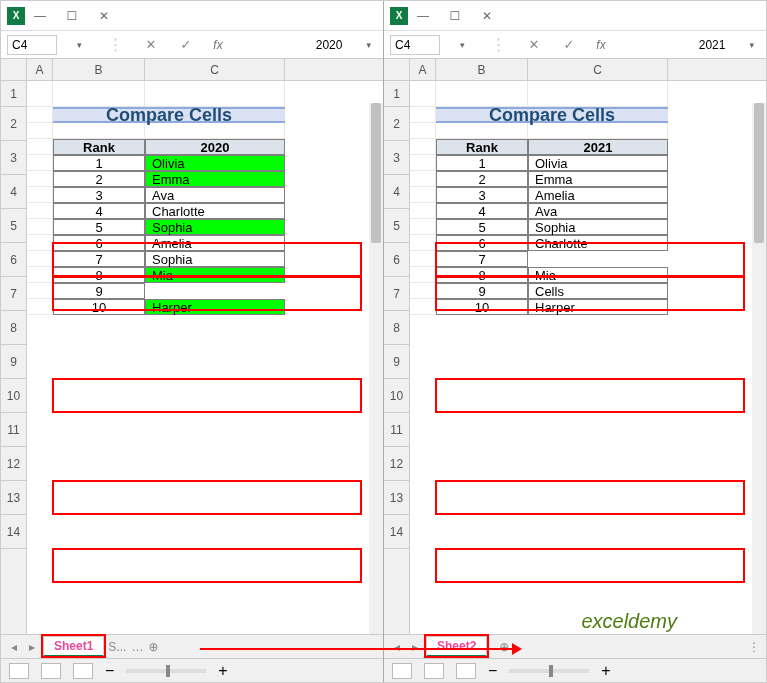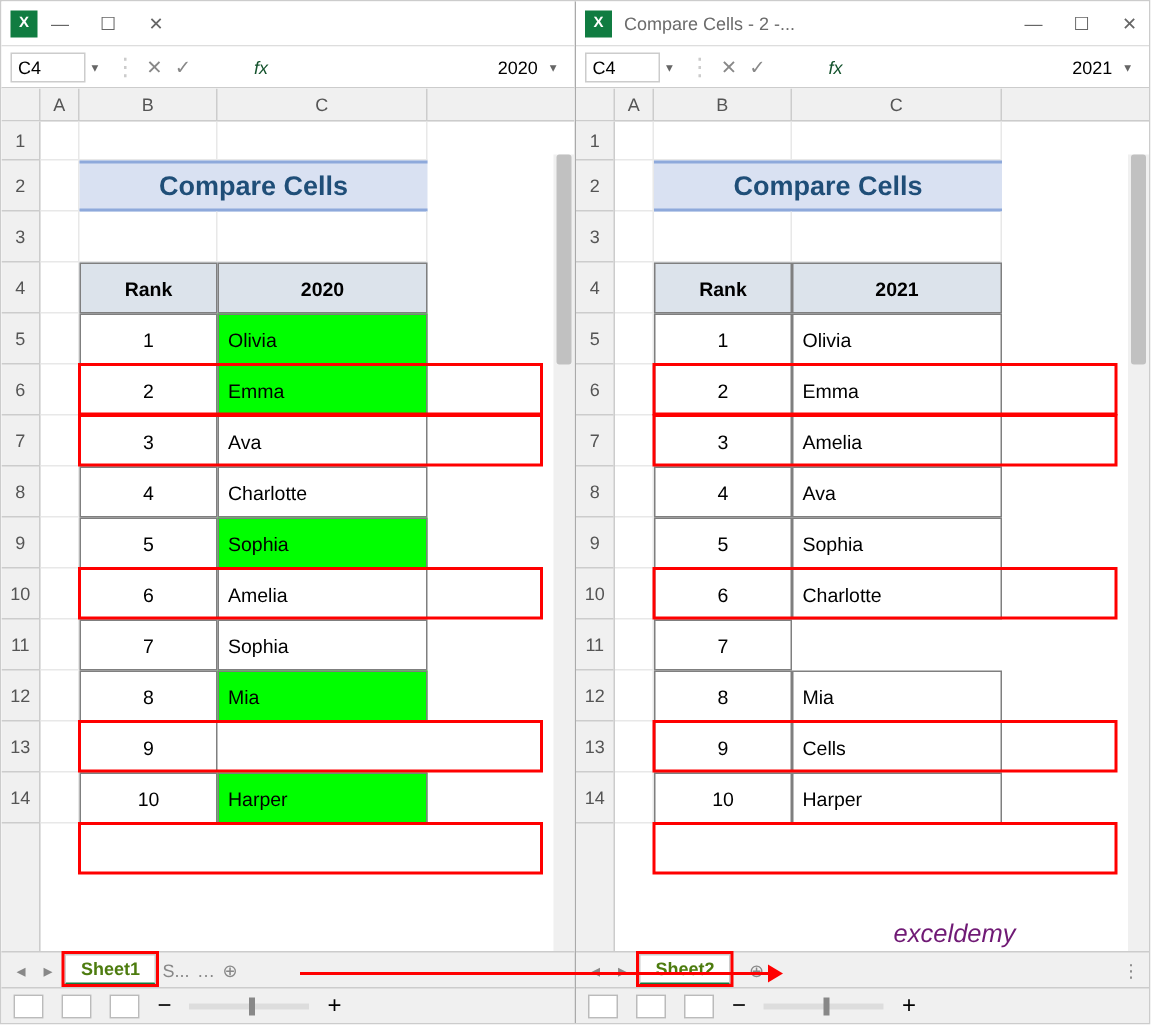--- a/index.html
+++ b/index.html
@@ -5,61 +5,61 @@
 * { box-sizing: border-box; margin: 0; padding: 0; font-family: 'Segoe UI', Arial, sans-serif; }
 body { background: #fff; width: 767px; height: 683px; position: relative; overflow: hidden; }
 .container { display: flex; width: 100%; height: 100%; border: 1px solid #ccc; }
 .window { flex: 1; display: flex; flex-direction: column; border-right: 1px solid #aaa; background: #f3f3f3; }
 .window:last-child { border-right: none; }
 .titlebar { display: flex; align-items: center; height: 30px; background: #fff; border-bottom: 1px solid #ddd; padding: 0 6px; }
 .app-icon { width: 18px; height: 18px; background: #107c41; display: flex; align-items: center; justify-content: center; color: #fff; font-size: 10px; font-weight: bold; margin-right: 8px; }
 .title-text { flex: 1; color: #6b6b6b; font-size: 12px; }
 .win-btns { display: flex; gap: 18px; color: #666; }
 .win-btn { width: 14px; height: 14px; display: flex; align-items: center; justify-content: center; font-size: 12px; cursor: pointer; }
-.formula-bar { display: flex; align-items: center; height: 28px; background: #fff; border-bottom: 1px solid #ccc; padding: 0 6px; gap: 4px; }
+.formula-bar { display: flex; align-items: center; height: 28px; background: #fff; border-bottom: 1px solid #ccc; padding: 0 6px; gap: 20px; }
 .name-box { width: 50px; height: 20px; border: 1px solid #ccc; font-size: 12px; padding: 0 4px; display: flex; align-items: center; background: #fff; }
 .fb-dd { font-size: 9px; color: #666; margin-right: 6px; }
 .fb-btn { font-size: 13px; color: #888; padding: 0 2px; }
-.fx-label { font-style: italic; font-size: 12px; color: #14532d; margin-left: 36px; }
+.fx-label { font-style: italic; font-size: 12px; color: #737373; }
 .formula-val { flex: 1; font-size: 12px; padding: 0 4px; text-align: right; }
 .grid-area { flex: 1; display: flex; flex-direction: column; background: #fff; position: relative; overflow: hidden; }
 .col-headers { display: flex; height: 22px; background: #f0f0f0; border-bottom: 1px solid #ccc; font-size: 12px; color: #555; }
 .corner { width: 26px; border-right: 1px solid #ccc; }
 .col-h { border-right: 1px solid #ccc; text-align: center; line-height: 22px; }
 .col-a { width: 26px; }
 .col-b { width: 92px; }
 .col-c { width: 140px; }
 .rows-wrap { flex: 1; display: flex; position: relative; }
 .row-headers { width: 26px; background: #f0f0f0; border-right: 1px solid #ccc; }
 .row-h { height: 34px; border-bottom: 1px solid #ccc; font-size: 12px; color: #555; text-align: center; line-height: 34px; }
 .row-h.r1 { height: 26px; line-height: 26px; }
 .cells { flex: 1; position: relative; }
-.cell-row { display: flex; height: 34px; }
+.cell-row { display: flex; height: 16px; }
 .cell-row.r1 { height: 26px; }
 .cell { border-right: 1px solid #e8e8e8; border-bottom: 1px solid #e8e8e8; }
 .ca { width: 26px; }
 .cb { width: 92px; }
 .cc { width: 140px; }
 .title-banner { background: #d9e1f2; color: #1f4e78; font-size: 18px; font-weight: 600; display: flex; align-items: center; justify-content: center; border-top: 2px solid #8ea9db; border-bottom: 2px solid #8ea9db; }
 .tbl-head { background: #dce3eb; font-weight: bold; display: flex; align-items: center; justify-content: center; border: 1px solid #7f7f7f; font-size: 13px; }
 .tbl-cell { border: 1px solid #7f7f7f; display: flex; align-items: center; padding: 0 6px; font-size: 13px; }
 .tbl-rank { justify-content: center; }
 .green-hl { background: #00ff00; }
 .red-box { position: absolute; border: 2.5px solid #ff0000; pointer-events: none; z-index: 5; }
 .scroll-v { position: absolute; right: 0; top: 22px; width: 14px; bottom: 0; background: #f0f0f0; }
 .scroll-thumb { background: #c1c1c1; width: 10px; margin: 2px; border-radius: 2px; }
 .sheet-tabs { height: 24px; display: flex; align-items: center; background: #f0f0f0; border-top: 1px solid #ccc; padding: 0 6px; gap: 4px; font-size: 12px; }
 .nav-arr { width: 14px; text-align: center; color: #888; }
-.tab { padding: 2px 10px; background: #fff; border: 1px solid #ccc; border-bottom: 2px solid #107c41; color: #4d7c0f; font-weight: 600; position: relative; }
+.tab { padding: 2px 10px; background: #fff; border: 1px solid #ccc; border-bottom: 2px solid #107c41; color: #ec4899; font-weight: 600; position: relative; }
 .tab-box { position: absolute; border: 2.5px solid #ff0000; pointer-events: none; }
 .status-bar { height: 24px; display: flex; align-items: center; background: #f0f0f0; border-top: 1px solid #ccc; padding: 0 8px; gap: 12px; }
 .view-btn { width: 20px; height: 16px; border: 1px solid #bbb; background: #fff; }
 .zoom-slider { flex: 1; height: 4px; background: #ddd; position: relative; max-width: 80px; }
 .zoom-slider::after { content: ''; position: absolute; left: 50%; top: -4px; width: 4px; height: 12px; background: #888; }
-.watermark { position: absolute; right: 90px; bottom: 50px; color: #701a75; font-size: 17px; font-style: italic; z-index: 0; pointer-events: none; margin-left: 13px; }
+.watermark { position: absolute; right: 90px; bottom: 50px; color: #4d7c0f; font-size: 20px; font-style: italic; z-index: 0; pointer-events: none; margin-left: 13px; }
 .arrow-line { position: absolute; pointer-events: none; z-index: 10; }
 </style>
 </head>
 <body>
 
 <div class="container">
 
   <div class="window">
     <div class="titlebar">
       <div class="app-icon">X</div>
@@ -197,21 +197,20 @@
       <div class="view-btn"></div>
       <span>−</span>
       <div class="zoom-slider"></div>
       <span>+</span>
     </div>
   </div>
 
   <div class="window">
     <div class="titlebar">
       <div class="app-icon">X</div>
-      <div class="title-text">Compare Cells - 2 -...</div>
       <div class="win-btns">
         <div class="win-btn">—</div>
         <div class="win-btn">☐</div>
         <div class="win-btn">✕</div>
       </div>
     </div>
     <div class="formula-bar">
       <div class="name-box">C4</div>
       <span class="fb-dd">▾</span>
       <span style="color:#ccc;">⋮</span>

